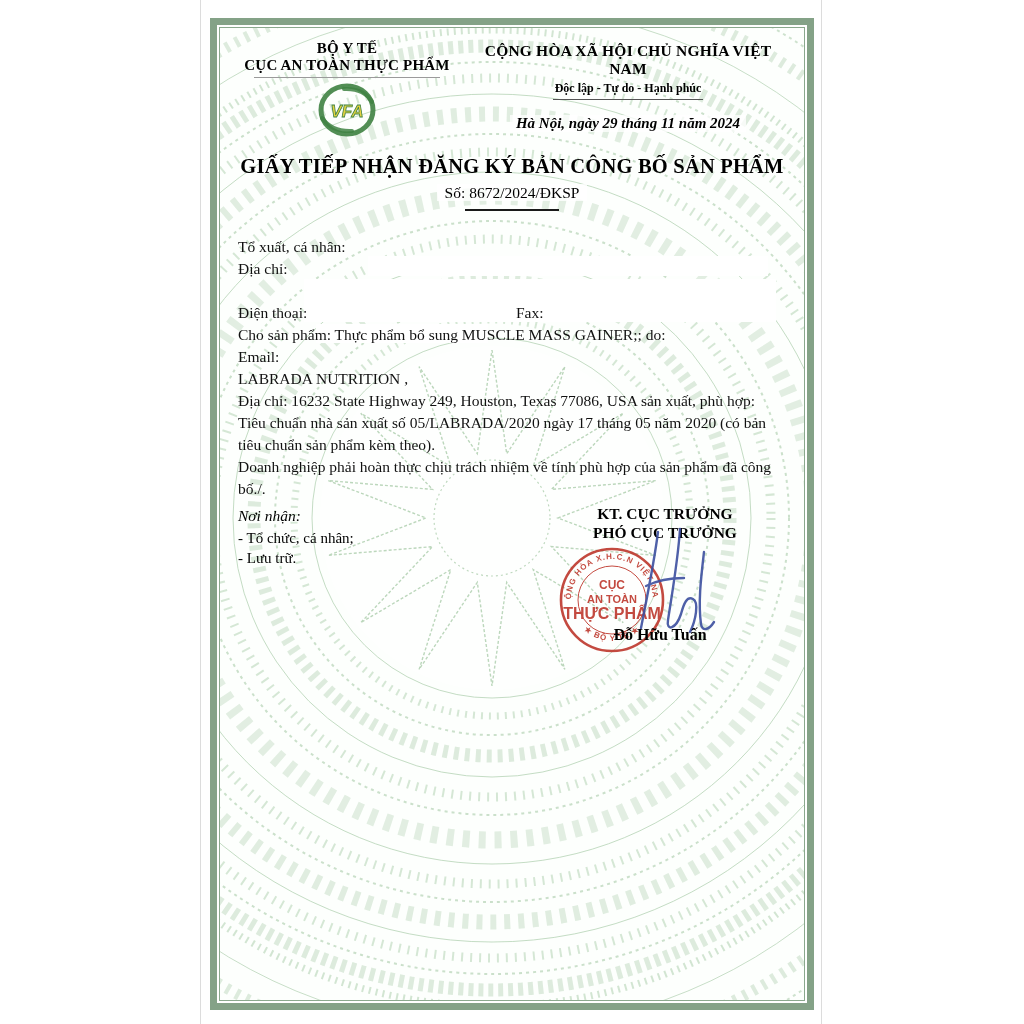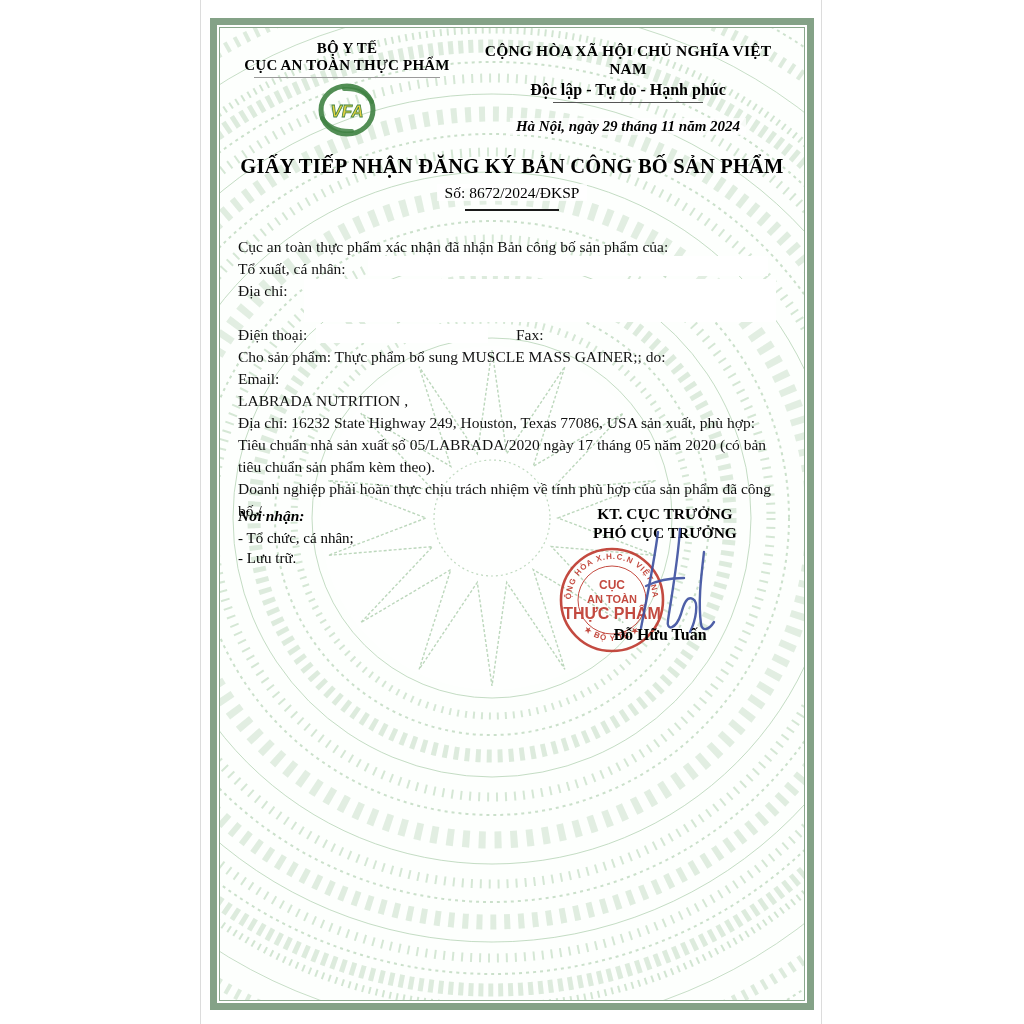--- a/index.html
+++ b/index.html
@@ -22,42 +22,42 @@
   
   .hdr-left { position:absolute; left:8px; top:12px; width:238px; text-align:center; }
   .hdr-left .l1 { font-size:15px; font-weight:bold; letter-spacing:.3px; }
   .hdr-left .l2 { font-size:15px; font-weight:bold; letter-spacing:.2px; margin-top:0; }
   .hdr-rule { width:186px; height:1px; background:#9a9a9a; margin:3px auto 0; }
 
   .vfa-logo { position:relative; width:70px; height:60px; margin:2px auto 0; }
 
   .hdr-right { position:absolute; left:246px; top:14px; width:324px; text-align:center; }
   .hdr-right .n1 { font-size:15.5px; font-weight:bold; letter-spacing:.2px; }
-  .hdr-right .n2 { font-size:16px; font-weight:bold; margin-top:3px; }
+  .hdr-right .n2 { font-size:12px; font-weight:bold; margin-top:3px; }
   .hdr-right .rule2 { width:150px; height:1px; background:#555; margin:3px auto 0; }
   .dateline { margin-top:15px; font-size:15px; font-weight:bold; font-style:italic;
     background:rgba(255,255,255,.75); display:inline-block; padding:0 6px; }
 
   
   .title { position:absolute; left:0; top:127px; width:100%; text-align:center;
     font-size:20.5px; font-weight:bold; letter-spacing:.2px; }
   .doc-number { position:absolute; left:0; top:156px; width:100%; text-align:center; font-size:15.5px; }
   .doc-number span { background:rgba(255,255,255,.8); padding:0 8px; }
   .num-rule { position:absolute; left:50%; top:181px; width:94px; height:2px; background:#1a1a1a; transform:translateX(-50%); }
 
   
   .body-text { position:absolute; left:18px; top:208px; width:552px; font-size:15.5px; line-height:22px; color:#111; }
   .body-text p { margin:0; }
   .gap-above { margin-top:22px !important; }
   .phone-line { position:relative; }
   .fax-label { position:absolute; left:278px; top:0; }
 
   
   .recipients { position:absolute; left:18px; top:478px; font-size:15px; line-height:20px; }
-  .recipients .head { font-weight:bold; font-style:italic; font-size:15.5px; margin-bottom:2px; }
+  .recipients .head { font-weight:normal; font-style:italic; font-size:15.5px; margin-bottom:2px; }
   .signer-block { position:absolute; left:328px; top:476px; width:234px; text-align:center;
     font-size:15.5px; font-weight:bold; line-height:19px; }
   .signer-name { position:absolute; left:352px; top:598px; width:176px; text-align:center;
     font-size:16px; font-weight:bold; z-index:4; }
 
   .stamp { position:absolute; left:338px; top:518px; width:108px; height:108px; z-index:3; opacity:.92; }
   .stamp-center { position:absolute; inset:0; display:flex; flex-direction:column; align-items:center;
     justify-content:center; color:#bf3b30; font-family:"Liberation Sans",sans-serif;
     font-weight:bold; line-height:1.12; padding-top:2px; }
   .stamp-center .s1 { font-size:12px; }
@@ -130,21 +130,20 @@
             </div>
           </div>
 
           <div class="title">GIẤY TIẾP NHẬN ĐĂNG KÝ BẢN CÔNG BỐ SẢN PHẨM</div>
           <div class="doc-number">
             <span>Số: 8672/2024/ĐKSP</span>
           </div>
           <div class="num-rule"></div>
 
           <div class="body-text">
-            <p>Cục an toàn thực phẩm xác nhận đã nhận Bản công bố sản phẩm của:</p>
             <p>Tổ xuất, cá nhân:</p>
             <p>Địa chỉ:</p>
             <p class="phone-line gap-above">
               <span>Điện thoại:</span>
               <span class="fax-label">Fax:</span>
             </p>
             <p>Cho sản phẩm: Thực phẩm bổ sung MUSCLE MASS GAINER;; do:</p>
             <p>Email:</p>
             <p>LABRADA NUTRITION ,</p>
             <p>Địa chỉ: 16232 State Highway 249, Houston, Texas 77086, USA sản xuất, phù hợp:</p>

